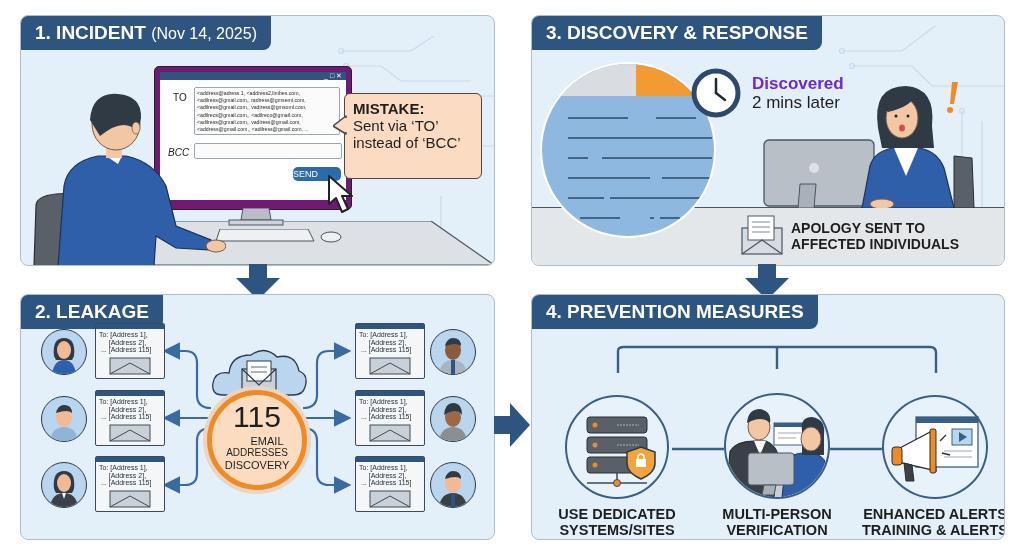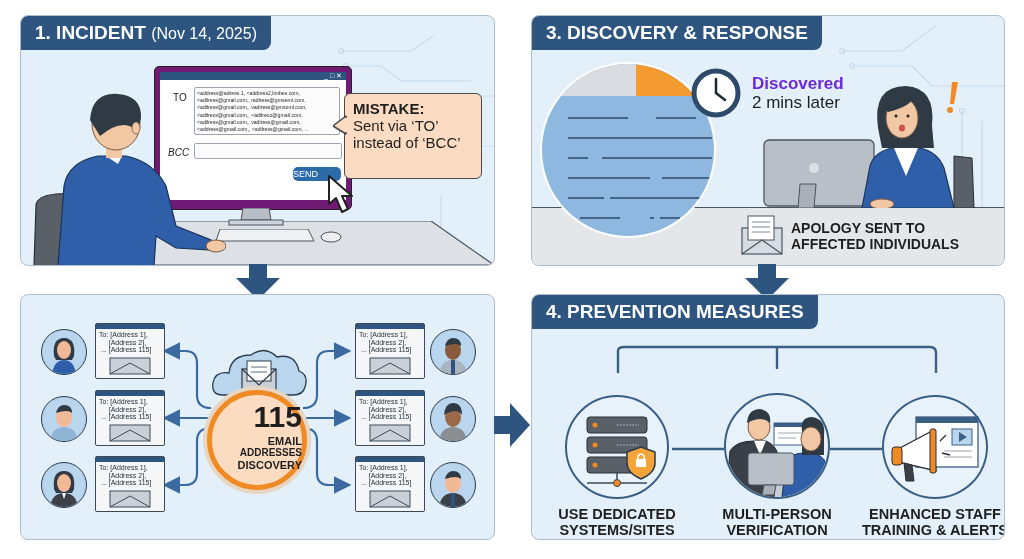--- a/index.html
+++ b/index.html
@@ -9,21 +9,21 @@
   .panel-header .sub { font-weight:normal; font-size:16px; }
   .circuit { position:absolute; stroke:#c8d9e8; stroke-width:1.2; fill:none; }
   .flow-arrow { position:absolute; }
   .abs { position:absolute; }
   .bubble { position:absolute; left:343px; top:92px; width:138px; height:86px; background:#fbdcc2; border:1.5px solid #4a4a4a; border-radius:6px; font-size:15px; line-height:17px; padding:6px 8px; box-sizing:border-box; color:#1e1e1e; }
   .bubble b { font-weight:bold; }
   .email-card { position:absolute; width:68px; height:54px; background:#f4f6f8; border:1.3px solid #3c4a58; border-radius:2px; }
   .email-card .bar { height:5px; background:#2d5580; }
   .email-card .txt { font-size:7px; line-height:7.5px; padding:2px 3px; color:#1e2a36; white-space:pre; }
   .avatar { position:absolute; width:44px; height:44px; border-radius:50%; background:#b9d6ee; border:1.5px solid #2a3a4a; overflow:hidden; }
-  .label-big { position:absolute; font-weight:bold; color:#1e1e1e; text-align:right; }
+  .label-big { position:absolute; font-weight:normal; color:#1e1e1e; text-align:center; }
   .measure-label { position:absolute; width:160px; text-align:center; font-weight:bold; font-size:14.5px; line-height:16px; color:#1e1e1e; }
 </style>
 </head>
 <body>
 
 <div class="panel" style="left:20px;top:15px;width:473px;height:249px;">
   <svg class="circuit" style="left:300px;top:20px;" width="173" height="200">
     <path d="M20 15 H90 L120 -5 M25 30 H60 L80 45 H150 M40 60 H173 M120 160 V200 M140 110 H173"></path>
     <circle cx="20" cy="15" r="2.5"></circle>
       <circle cx="25" cy="30" r="2.5"></circle>
@@ -96,20 +96,21 @@
     <polygon points="13,2 0,12 13,20" fill="#fbdcc2" stroke="#4a4a4a" stroke-width="1.5" stroke-linejoin="round"></polygon>
     <rect x="12" y="4" width="3" height="14" fill="#fbdcc2"></rect>
   </svg>
 </div>
 
 <svg class="flow-arrow" style="left:236px;top:264px;" width="44" height="38">
   <polygon points="13,0 31,0 31,14 44,14 22,36 0,14 13,14" fill="#2d5580"></polygon>
 </svg>
 
 <div class="panel" style="left:20px;top:294px;width:473px;height:244px;">
+  <div class="panel-header">2. LEAKAGE</div>
 
   <svg class="abs" style="left:0;top:0;" width="473" height="244">
     <defs>
       <marker id="ah" markerWidth="8" markerHeight="8" refX="6" refY="4" orient="auto">
         <polygon points="0,0 8,4 0,8" fill="#3a6aa0"></polygon>
       </marker>
     </defs>
     <g stroke="#3a6aa0" stroke-width="2.2" fill="none">
       <path d="M190 113 Q176 113 176 100 L176 68 Q176 56 164 56 L146 56" marker-end="url(#ah)"></path>
       <path d="M190 123 L146 123" marker-end="url(#ah)"></path>
@@ -124,21 +125,21 @@
     <path d="M14 52 Q2 52 4 40 Q6 28 20 30 Q22 12 42 12 Q56 2 68 14 Q86 10 90 28 Q100 32 96 44 Q94 52 84 52 Z" fill="#b9d6ee" stroke="#2a3a4a" stroke-width="1.3"></path>
     <rect x="33" y="26" width="34" height="30" fill="#c9d0d8" stroke="#2a3a4a" stroke-width="1.2"></rect>
     <rect x="38" y="18" width="24" height="20" fill="#ffffff" stroke="#2a3a4a" stroke-width="1"></rect>
     <line x1="42" y1="24" x2="58" y2="24" stroke="#5a6a7a"></line>
       <line x1="42" y1="29" x2="58" y2="29" stroke="#5a6a7a"></line>
     <polyline points="33,26 50,42 67,26" fill="none" stroke="#2a3a4a" stroke-width="1.2"></polyline>
   </svg>
 
   <div class="abs" style="left:186px;top:95px;width:100px;height:100px;border-radius:50%;background:#fcdcc0;border:5px solid #f08a24;box-shadow:0 0 0 4px #e8d6c4;box-sizing:border-box;">
     <div class="label-big" style="left:0;top:6px;width:90px;font-size:30px;line-height:32px;">115</div>
-    <div class="label-big" style="left:0;top:40px;width:90px;font-size:11px;line-height:12px;">EMAIL</div>
+    <div class="label-big" style="left:0;top:40px;width:90px;font-size:11px;line-height:12px;padding-left:10px;">EMAIL</div>
     <div class="label-big" style="left:0;top:52px;width:90px;font-size:10px;line-height:12px;">ADDRESSES</div>
     <div class="label-big" style="left:0;top:64px;width:90px;font-size:11px;line-height:12px;">DISCOVERY</div>
   </div>
 
   <div class="email-card" style="left:74px;top:28px;">
       <div class="bar"></div>
       <div class="txt">To: [Address 1],
      [Address 2],
  ... [Address 115]</div>
       <svg width="42" height="18" style="position:absolute;left:13px;top:33px;">
@@ -412,16 +413,16 @@
 
   <div class="measure-label" style="left:165px;top:211px;">
     <div>MULTI-PERSON</div>
     <div>VERIFICATION</div>
   </div>
   <div class="measure-label" style="left:5px;top:211px;">
     <div>USE DEDICATED</div>
     <div>SYSTEMS/SITES</div>
   </div>
   <div class="measure-label" style="left:323px;top:211px;">
-    <div>ENHANCED STAFF</div>
+    <div>ENHANCED ALERTS</div>
     <div>TRAINING &amp; ALERTS</div>
   </div>
 </div>
 
 </body></html>

